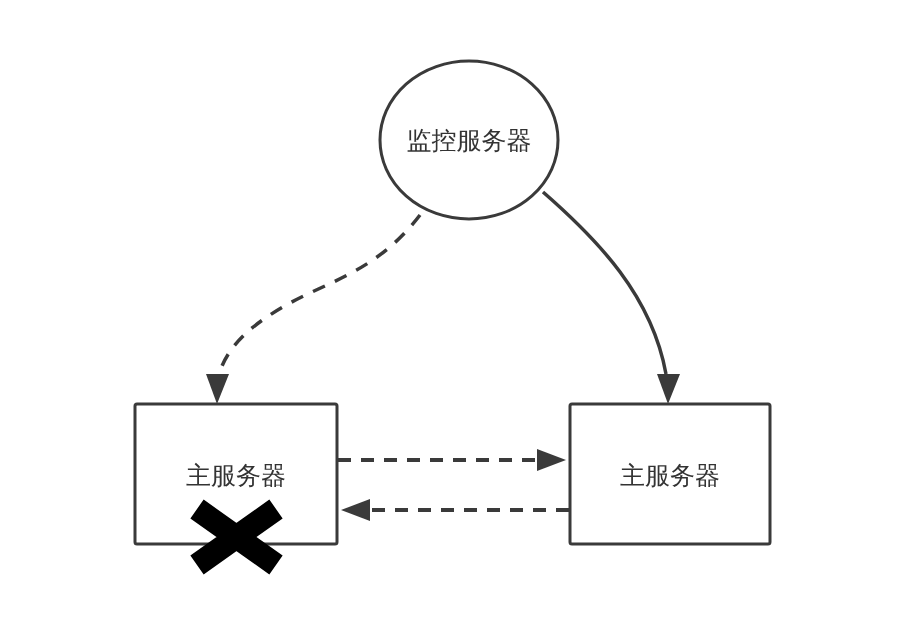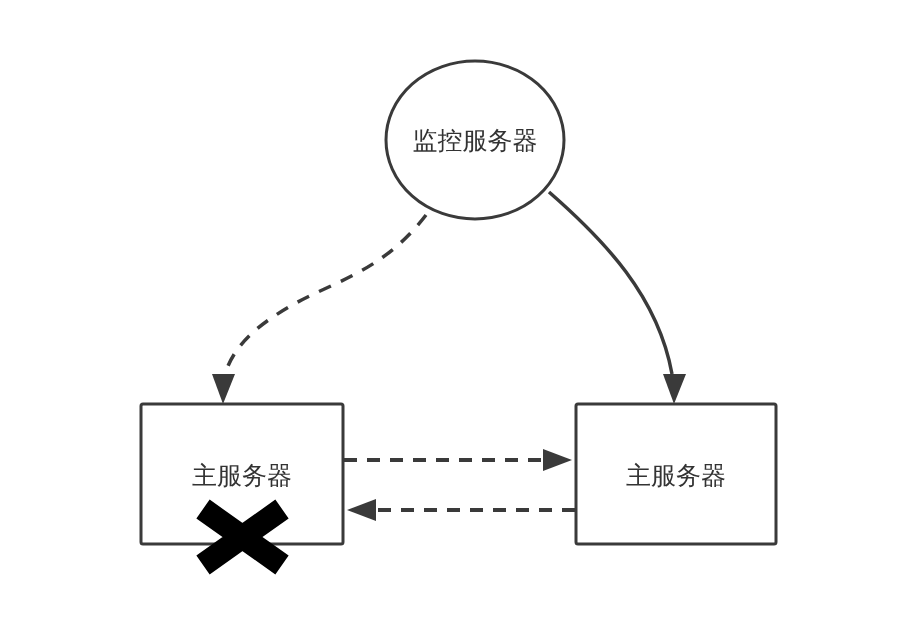--- a/index.html
+++ b/index.html
@@ -7,21 +7,20 @@
     padding: 0;
     background: #ffffff;
   }
   .canvas {
     position: relative;
     width: 836px;
     height: 638px;
     background: #ffffff;
     overflow: hidden;
     font-family: "Liberation Sans", "DejaVu Sans", sans-serif;
-    margin-left: 6px;
   }
   svg text {
     font-family: "Liberation Sans", "DejaVu Sans", sans-serif;
     font-size: 25px;
     fill: #333333;
   }
 </style>
 </head>
 <body>
 

